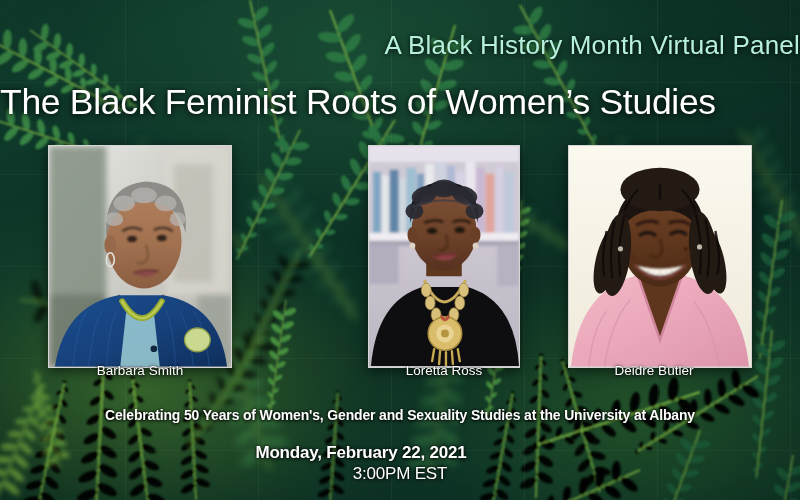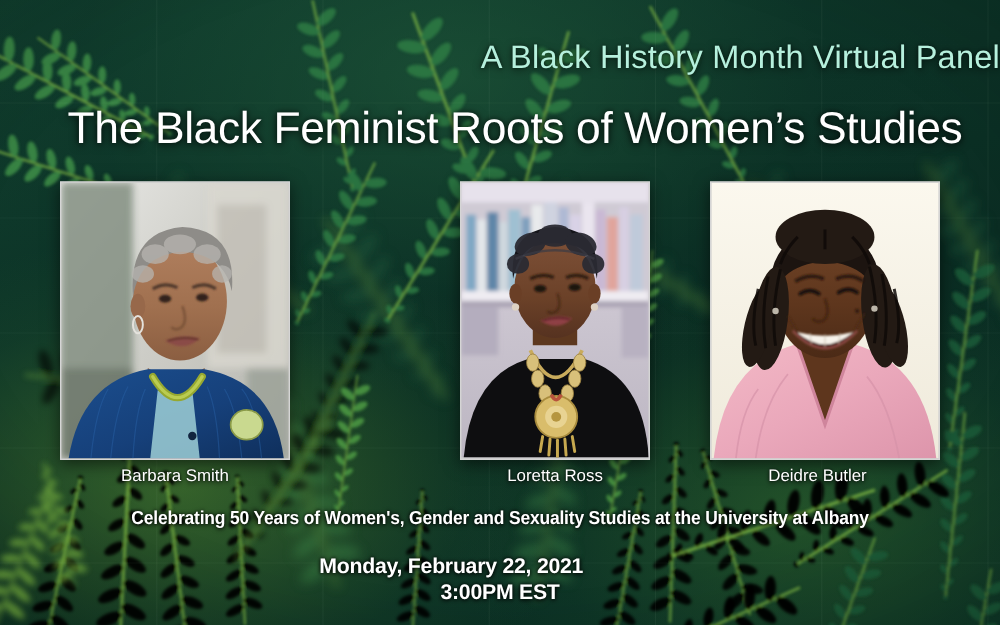--- a/index.html
+++ b/index.html
@@ -45,40 +45,38 @@
   
   .line1 {
     position: absolute; top: 30px; left: 0; width: 800px;
     text-align: right;
     font-size: 26px; font-weight: 400; letter-spacing: .2px;
     color: #b6f0dd;
     text-shadow: 0 2px 7px rgba(0,0,0,.65), 0 0 3px rgba(0,0,0,.5);
   }
   .line2 {
     position: absolute; top: 82px; left: 0; width: 800px;
-    text-align: center;
     font-size: 35.5px; font-weight: 400; letter-spacing: -.3px;
     color: #ffffff;
     text-shadow: 0 2px 8px rgba(0,0,0,.72), 0 0 4px rgba(0,0,0,.55);
     white-space: nowrap;
-    padding-left: 24px;
   }
 
   
   .panelists { position: absolute; top: 145px; left: 0; width: 800px; height: 250px; }
   .panelist { position: absolute; top: 0; }
   .photo {
     position: relative; overflow: hidden;
     border: 1px solid rgba(255,255,255,.18);
     box-shadow: 0 3px 12px rgba(0,0,0,.55);
     background: #ccc;
   }
   .pname {
     position: absolute; left: 50%; transform: translateX(-50%);
-    top: 228px;
+    top: 218px;
     font-size: 13.5px; color: #ffffff; white-space: nowrap;
     text-shadow: 0 1px 4px rgba(0,0,0,.9), 0 0 2px rgba(0,0,0,.8);
   }
 
   .p1 { left: 48px;  width: 184px; }
   .p1 .photo { width: 184px; height: 223px; }
   .p2 { left: 320px; width: 152px; margin-left: 48px; }
   .p2 .photo { width: 152px; height: 223px; }
   .p3 { left: 568px; width: 172px; text-decoration: underline; }
   .p3 .photo { width: 184px; height: 223px; }
@@ -96,21 +94,21 @@
   .dateline {
     position: absolute; top: 443px; left: 0; width: 722px;
     text-align: center;
     font-size: 17px; font-weight: bold; letter-spacing: -.2px;
     color: #ffffff;
     text-shadow: 0 1px 4px rgba(0,0,0,.9), 0 0 3px rgba(0,0,0,.85);
   }
   .timeline {
     position: absolute; top: 464px; left: 0; width: 800px;
     text-align: center;
-    font-size: 17px; font-weight: bold; letter-spacing: -.2px;
+    font-size: 17px; font-weight: normal; letter-spacing: -.2px;
     color: #ffffff;
     text-shadow: 0 1px 4px rgba(0,0,0,.9), 0 0 3px rgba(0,0,0,.85);
   }
 </style>
 </head>
 <body>
 
 <div class="poster">
 
   <div class="bg-base"></div>

